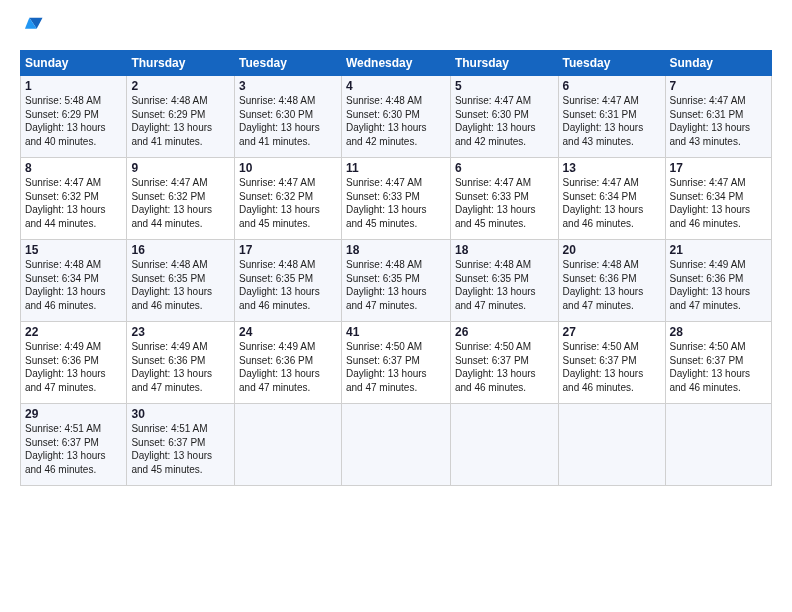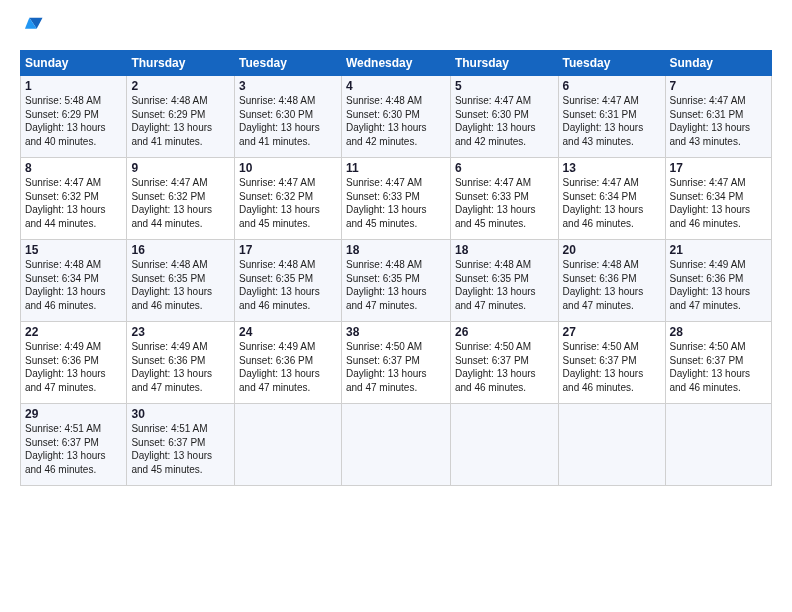--- a/index.html
+++ b/index.html
@@ -233,21 +233,21 @@
           </td>
           <td>
             <span class="day-num">23</span>
             <div class="day-info">Sunrise: 4:49 AM<br>Sunset: 6:36 PM<br>Daylight: 13 hours and 47 minutes.</div>
           </td>
           <td>
             <span class="day-num">24</span>
             <div class="day-info">Sunrise: 4:49 AM<br>Sunset: 6:36 PM<br>Daylight: 13 hours and 47 minutes.</div>
           </td>
           <td>
-            <span class="day-num">38</span>
+            <span class="day-num">41</span>
             <div class="day-info">Sunrise: 4:50 AM<br>Sunset: 6:37 PM<br>Daylight: 13 hours and 47 minutes.</div>
           </td>
           <td>
             <span class="day-num">26</span>
             <div class="day-info">Sunrise: 4:50 AM<br>Sunset: 6:37 PM<br>Daylight: 13 hours and 46 minutes.</div>
           </td>
           <td>
             <span class="day-num">27</span>
             <div class="day-info">Sunrise: 4:50 AM<br>Sunset: 6:37 PM<br>Daylight: 13 hours and 46 minutes.</div>
           </td>

